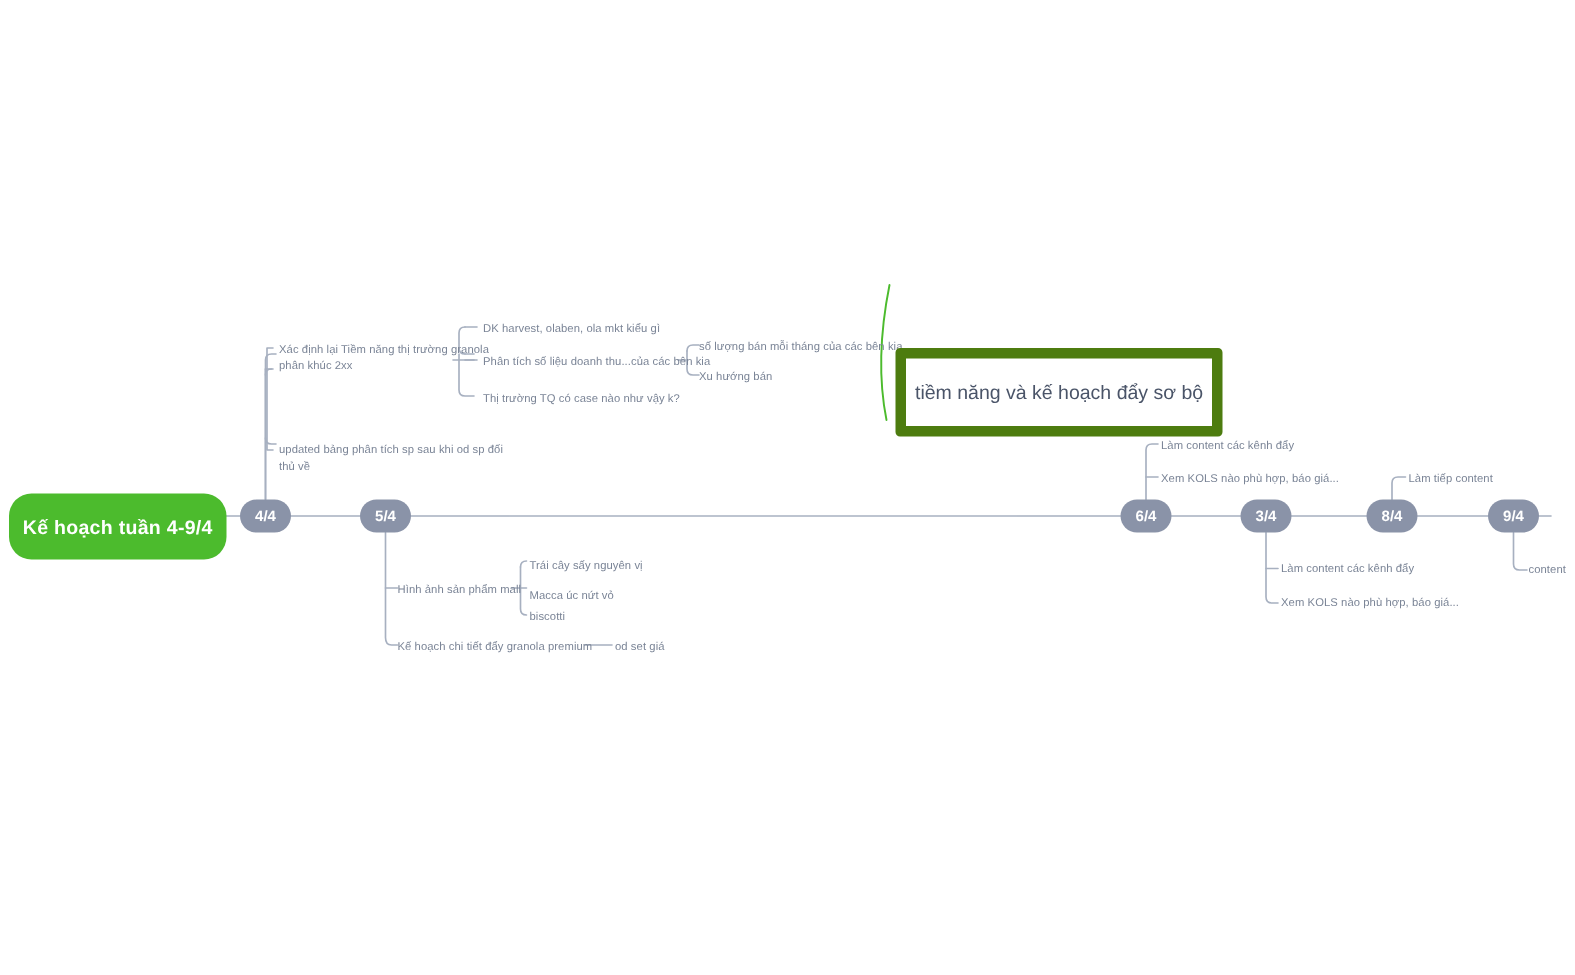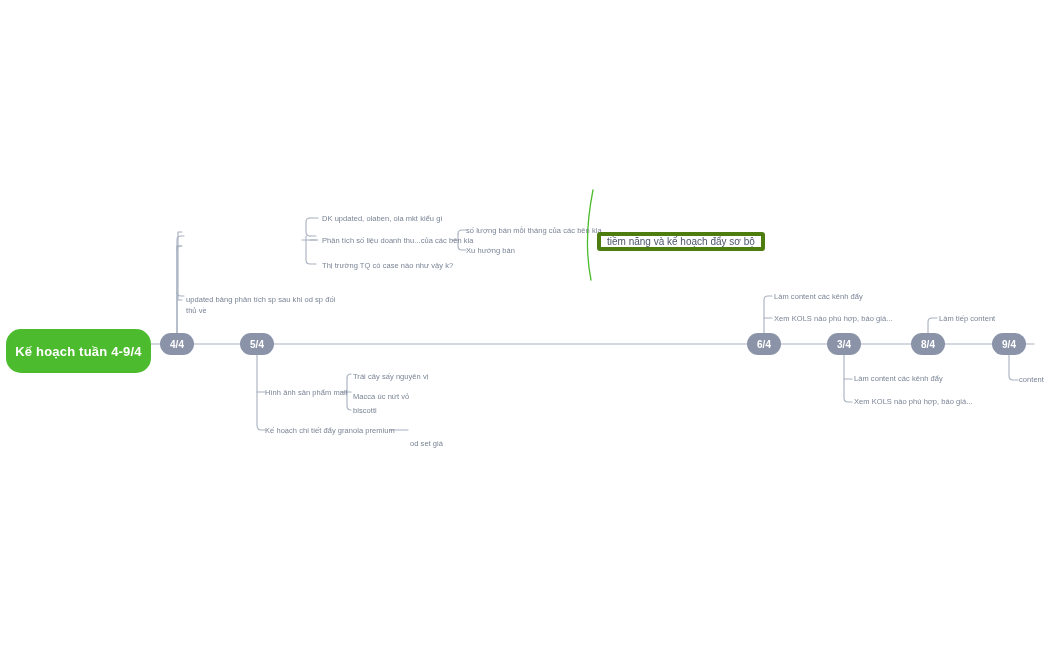--- a/index.html
+++ b/index.html
@@ -62,26 +62,26 @@
     font-size: 7.5px;
     line-height: 1.45;
     white-space: pre;
     letter-spacing: 0.05px;
   }
 
   
   .green-box {
     position: absolute;
     left: 597px; top: 232px;
-    padding: 0 6px;
-    border: 4px solid #4d7c0f;
+    padding: 15px 6px;
+    border: 7px solid #4d7c0f;
     border-radius: 3px;
     background: #ffffff;
     color: #4A5468;
-    font-size: 10px;
+    font-size: 13px;
     white-space: nowrap;
   }
 </style>
 </head>
 <body>
 
 <div id="canvas">
 
   <svg id="wires" viewBox="0 0 1050 650" xmlns="http://www.w3.org/2000/svg">
     <g fill="none" stroke="#A7B0C0" stroke-width="1.1" stroke-linecap="round" stroke-linejoin="round">
@@ -157,22 +157,24 @@
   <div class="date-node" style="left:827px;">
     <span>3/4</span>
   </div>
   <div class="date-node" style="left:911px;">
     <span>8/4</span>
   </div>
   <div class="date-node" style="left:992px;">
     <span>9/4</span>
   </div>
 
-
-  <div class="topic" style="left:322px; top:214px;">DK updated, olaben, ola mkt kiểu gì</div>
+  <div class="topic" style="left:186px; top:228px;">Xác định lại Tiềm năng thị trường granola
+phân khúc 2xx</div>
+
+  <div class="topic" style="left:322px; top:214px;">DK harvest, olaben, ola mkt kiểu gì</div>
 
   <div class="topic" style="left:322px; top:236px;">Phân tích số liệu doanh thu...của các bên kia</div>
 
   <div class="topic" style="left:466px; top:226px;">số lượng bán mỗi tháng của các bên kia</div>
 
   <div class="topic" style="left:466px; top:246px;">Xu hướng bán</div>
 
   <div class="topic" style="left:322px; top:261px;">Thị trường TQ có case nào như vậy k?</div>
 
   <div class="topic" style="left:186px; top:285px;margin-top:10px;">updated bảng phân tích sp sau khi od sp đối
@@ -181,21 +183,21 @@
   <div class="topic" style="left:265px; top:388px;">Hình ảnh sản phẩm mall</div>
 
   <div class="topic" style="left:353px; top:372px;">Trái cây sấy nguyên vị</div>
 
   <div class="topic" style="left:353px; top:392px;">Macca úc nứt vỏ</div>
 
   <div class="topic" style="left:353px; top:406px;text-align:center;">biscotti</div>
 
   <div class="topic" style="left:265px; top:426px;">Kế hoạch chi tiết đẩy granola premium</div>
 
-  <div class="topic" style="left:410px; top:426px;margin-top:13px;">od set giá</div>
+  <div class="topic" style="left:410px; top:426px;">od set giá</div>
 
   <div class="topic" style="left:774px; top:292px;">Làm content các kênh đẩy</div>
 
   <div class="topic" style="left:774px; top:314px;">Xem KOLS nào phù hợp, báo giá...</div>
 
   <div class="topic" style="left:854px; top:374px;">Làm content các kênh đẩy</div>
 
   <div class="topic" style="left:854px; top:397px;">Xem KOLS nào phù hợp, báo giá...</div>
 
   <div class="topic" style="left:939px; top:314px;">Làm tiếp content</div>

